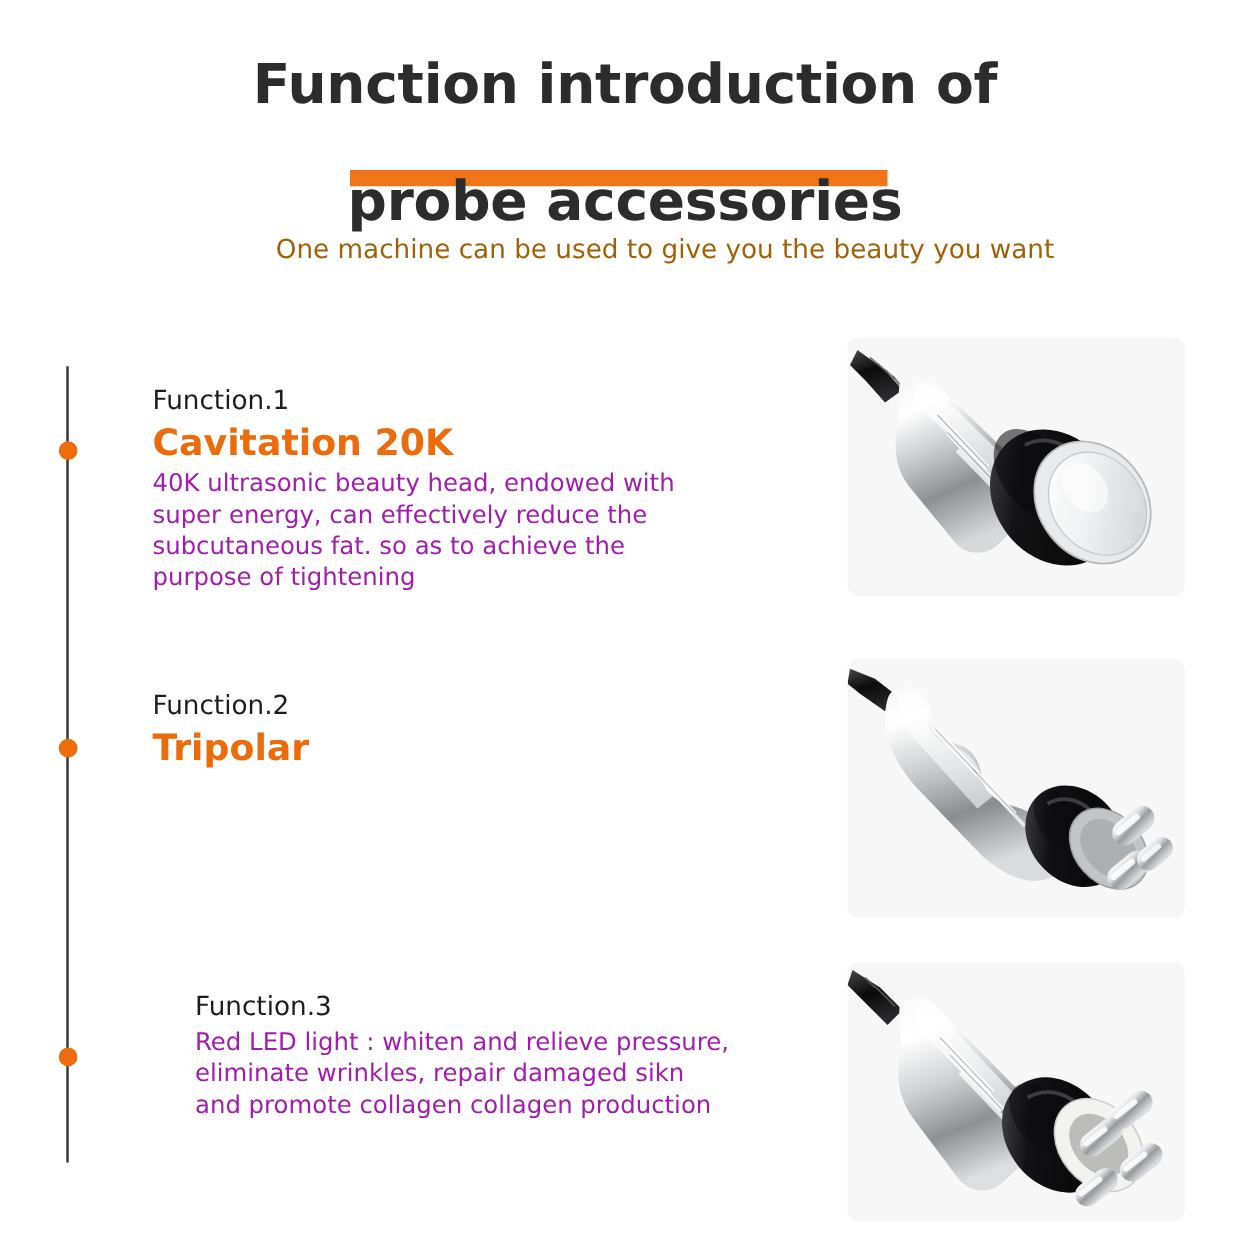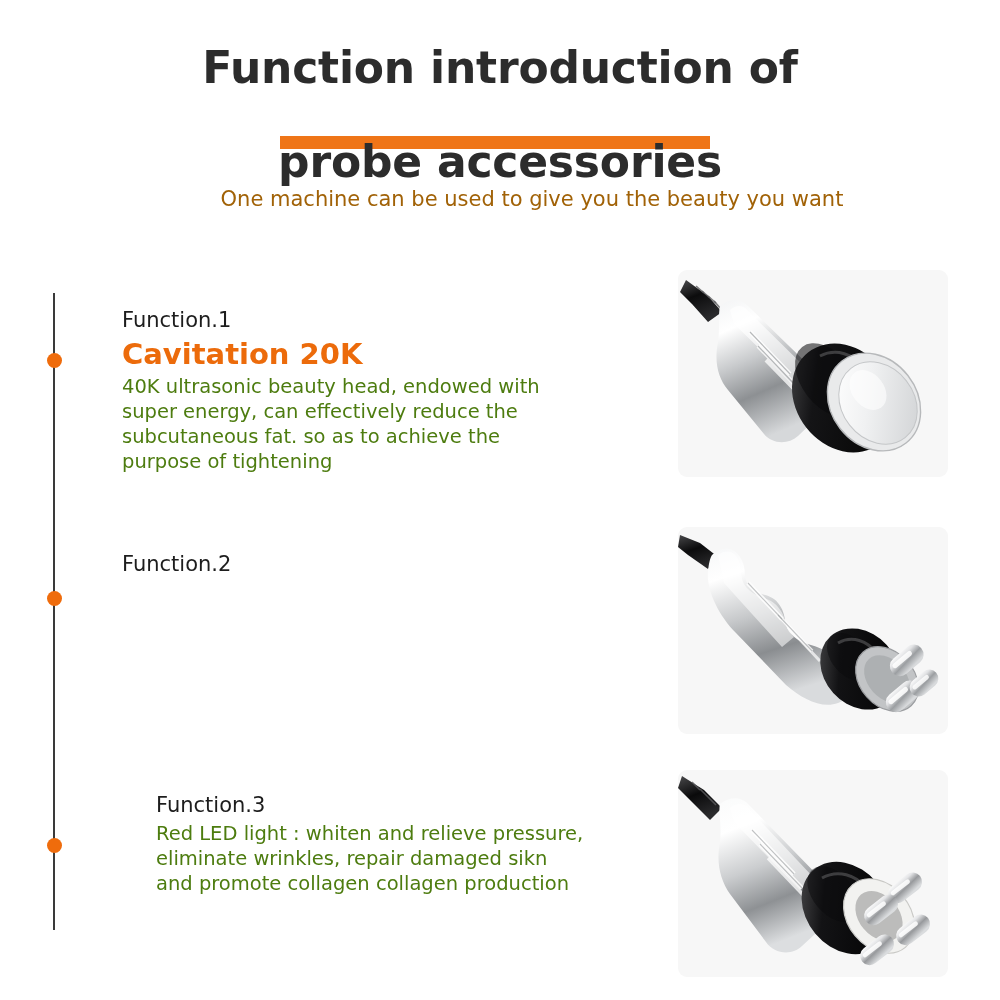--- a/index.html
+++ b/index.html
@@ -108,21 +108,21 @@
   .fn-name {
     font-size: 29px;
     font-weight: bold;
     color: #ec6b0b;
     line-height: 36px;
     margin-bottom: 2px;
   }
 
   .fn-desc {
     font-size: 19.5px;
-    color: #4d7c0f;
+    color: #a21caf;
     line-height: 25px;
     white-space: pre-line;
   }
 
   
   .panel {
     position: absolute;
     left: 678px;
     width: 270px;
     height: 207px;
@@ -160,20 +160,21 @@
     <div class="fn-index">Function.1</div>
     <div class="fn-name">Cavitation 20K</div>
     <div class="fn-desc">40K ultrasonic beauty head, endowed with
 super energy, can effectively reduce the
 subcutaneous fat. so as to achieve the
 purpose of tightening</div>
   </div>
 
   <div class="fn-block fn-2">
     <div class="fn-index">Function.2</div>
+    <div class="fn-name">Tripolar</div>
   </div>
 
   <div class="fn-block fn-3">
     <div class="fn-index">Function.3</div>
     <div class="fn-desc">Red LED light : whiten and relieve pressure,
 eliminate wrinkles, repair damaged sikn
 and promote collagen collagen production</div>
   </div>
 
   <div class="panel panel-1">

